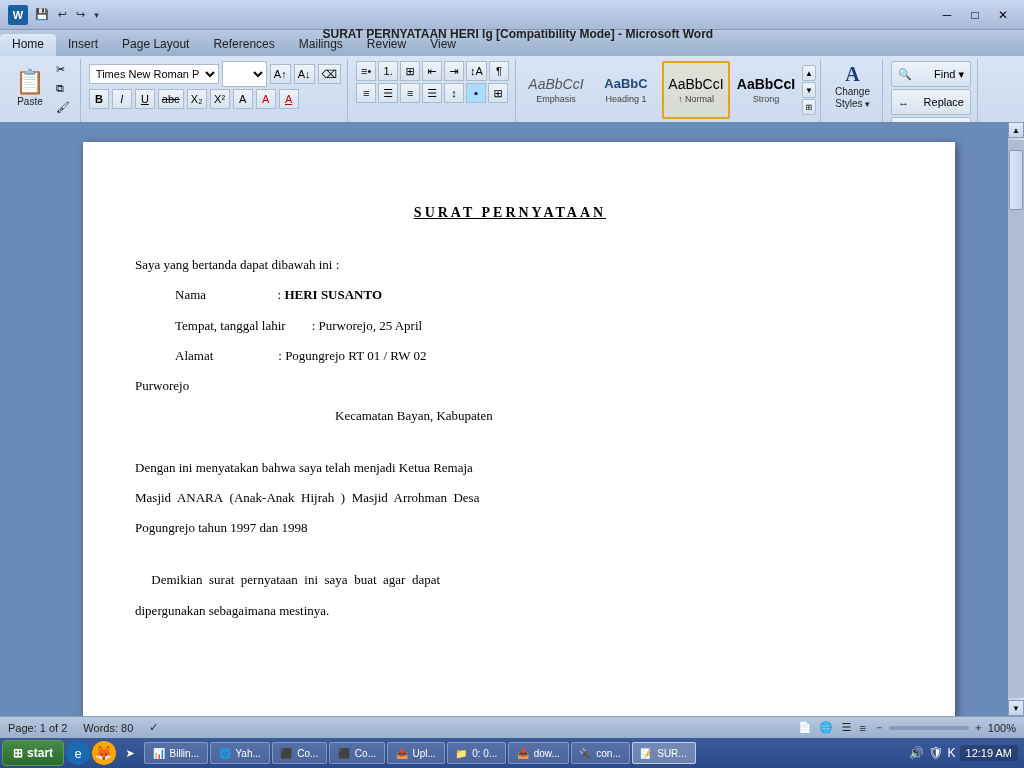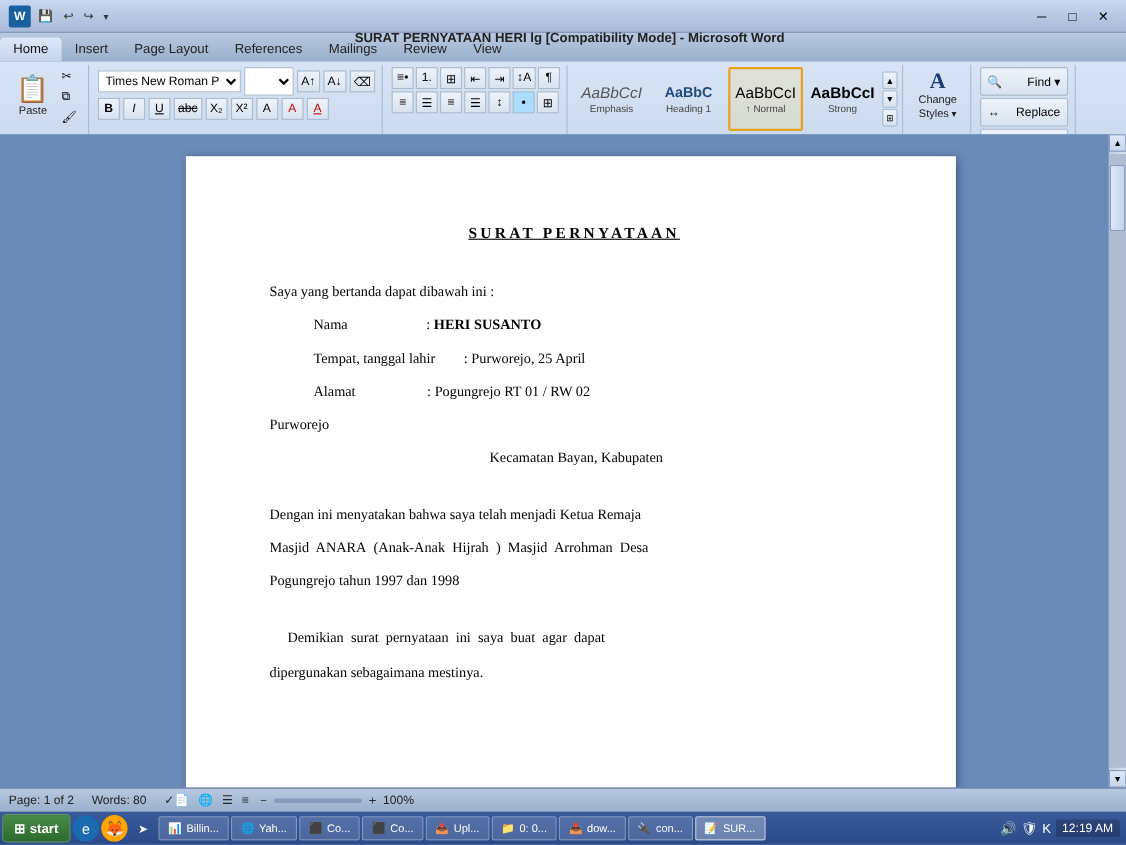--- a/index.html
+++ b/index.html
@@ -64,21 +64,21 @@
     .style-preview { font-size: 14px; line-height: 1.2; }
     .style-label { font-size: 9px; color: #444; margin-top: 2px; }
     .styles-arrow { display: flex; flex-direction: column; justify-content: space-between; height: 58px; padding: 4px 0; }
     .styles-arrow-btn { width: 14px; height: 16px; border: 1px solid #aabbcc; background: linear-gradient(to bottom, #eef3fa, #d8e3f0); cursor: pointer; display: flex; align-items: center; justify-content: center; font-size: 8px; border-radius: 2px; }
 
     .editing-group { display: flex; flex-direction: column; gap: 2px; padding: 2px 6px 18px 6px; position: relative; border-right: 1px solid #aabbcc; }
     .editing-group-label { position: absolute; bottom: 2px; font-size: 10px; color: #445; width: 100%; text-align: center; left: 0; }
     .editing-btn { height: 26px; min-width: 80px; border: 1px solid #aabbcc; background: linear-gradient(to bottom, #eef3fa, #d8e3f0); cursor: pointer; font-size: 11px; display: flex; align-items: center; justify-content: space-between; padding: 0 6px; border-radius: 2px; }
 
     
-    .status-bar { position: absolute; bottom: 30px; left: 0; right: 0; height: 22px; background: linear-gradient(to bottom, #b8c8e0 0%, #9ab0cc 100%); display: flex; align-items: center; padding: 0 8px; font-size: 11px; color: #222; border-top: 1px solid #8899bb; }
+    .status-bar { position: absolute; bottom: 30px; left: 0; right: 0; height: 22px; background: linear-gradient(to bottom, #b8c8e0 0%, #9ab0cc 100%); display: flex; align-items: center; justify-content: space-between; padding: 0 8px; font-size: 11px; color: #222; border-top: 1px solid #8899bb; }
     .status-left { display: flex; gap: 16px; align-items: center; }
     .status-right { display: flex; gap: 8px; align-items: center; }
     .zoom-control { display: flex; align-items: center; gap: 4px; }
     .zoom-slider { width: 80px; height: 4px; background: #8899bb; border-radius: 2px; }
     .zoom-pct { font-size: 11px; }
 
     
     .taskbar { position: absolute; bottom: 0; left: 0; right: 0; height: 30px; background: linear-gradient(to bottom, #3a5a9a 0%, #2a4a8a 100%); display: flex; align-items: center; padding: 0 2px; gap: 2px; }
     .start-btn { background: linear-gradient(to bottom, #4a8a4a 0%, #2a6a2a 100%); border: 1px solid #5a9a5a; color: white; font-size: 12px; font-weight: bold; padding: 2px 10px; border-radius: 4px; cursor: pointer; display: flex; align-items: center; gap: 4px; height: 26px; }
     .taskbar-icon { width: 24px; height: 24px; border-radius: 50%; overflow: hidden; display: flex; align-items: center; justify-content: center; font-size: 14px; cursor: pointer; }
@@ -87,21 +87,21 @@
     .clock { color: white; font-size: 11px; background: rgba(0,0,0,0.2); padding: 2px 6px; border-radius: 2px; }
 
     
     .doc-area { background: #6a8ab8; position: absolute; top: 122px; bottom: 52px; left: 0; right: 0; overflow: hidden; }
     .doc-scroll { position: absolute; top: 0; right: 0; width: 16px; bottom: 0; background: linear-gradient(to right, #c0ccdd, #d8e0ee); display: flex; flex-direction: column; align-items: center; }
     .scroll-btn { width: 16px; height: 16px; background: linear-gradient(to bottom, #dde8f8, #c5d5ea); display: flex; align-items: center; justify-content: center; font-size: 8px; cursor: pointer; border: 1px solid #8899bb; }
     .scroll-track { flex: 1; width: 16px; background: #b0bcd0; margin: 2px 0; position: relative; }
     .scroll-thumb { width: 14px; height: 60px; background: linear-gradient(to right, #dde8f8, #c5d5ea); border: 1px solid #8899bb; border-radius: 2px; position: absolute; top: 10px; left: 1px; }
 
     .page-wrapper { display: flex; justify-content: center; padding: 20px 30px 20px 20px; height: 100%; }
-    .page { background: white; width: 700px; min-height: 580px; box-shadow: 2px 2px 8px rgba(0,0,0,0.4); padding: 60px 70px 40px 76px; font-family: 'Times New Roman', Times, serif; font-size: 13px; line-height: 1.6; position: relative; margin-left: 24px; }
+    .page { background: white; width: 872px; min-height: 580px; box-shadow: 2px 2px 8px rgba(0,0,0,0.4); padding: 60px 70px 40px 52px; font-family: 'Times New Roman', Times, serif; font-size: 13px; line-height: 1.6; position: relative; margin-left: 24px; }
 
     .doc-title { text-align: center; font-weight: bold; text-decoration: underline; font-size: 14px; letter-spacing: 3px; margin-bottom: 30px; }
     .doc-body { font-size: 13px; line-height: 1.7; }
     .doc-body p { margin-bottom: 8px; }
     .indent { padding-left: 40px; }
 
     
     .ruler { height: 20px; background: linear-gradient(to bottom, #e8eefc 0%, #d0dcf0 100%); border-bottom: 1px solid #8899bb; display: flex; align-items: center; padding: 0 0 0 8px; font-size: 9px; color: #556; position: relative; }
     .ruler-marks { display: flex; align-items: center; width: 100%; overflow: hidden; }
   </style>

